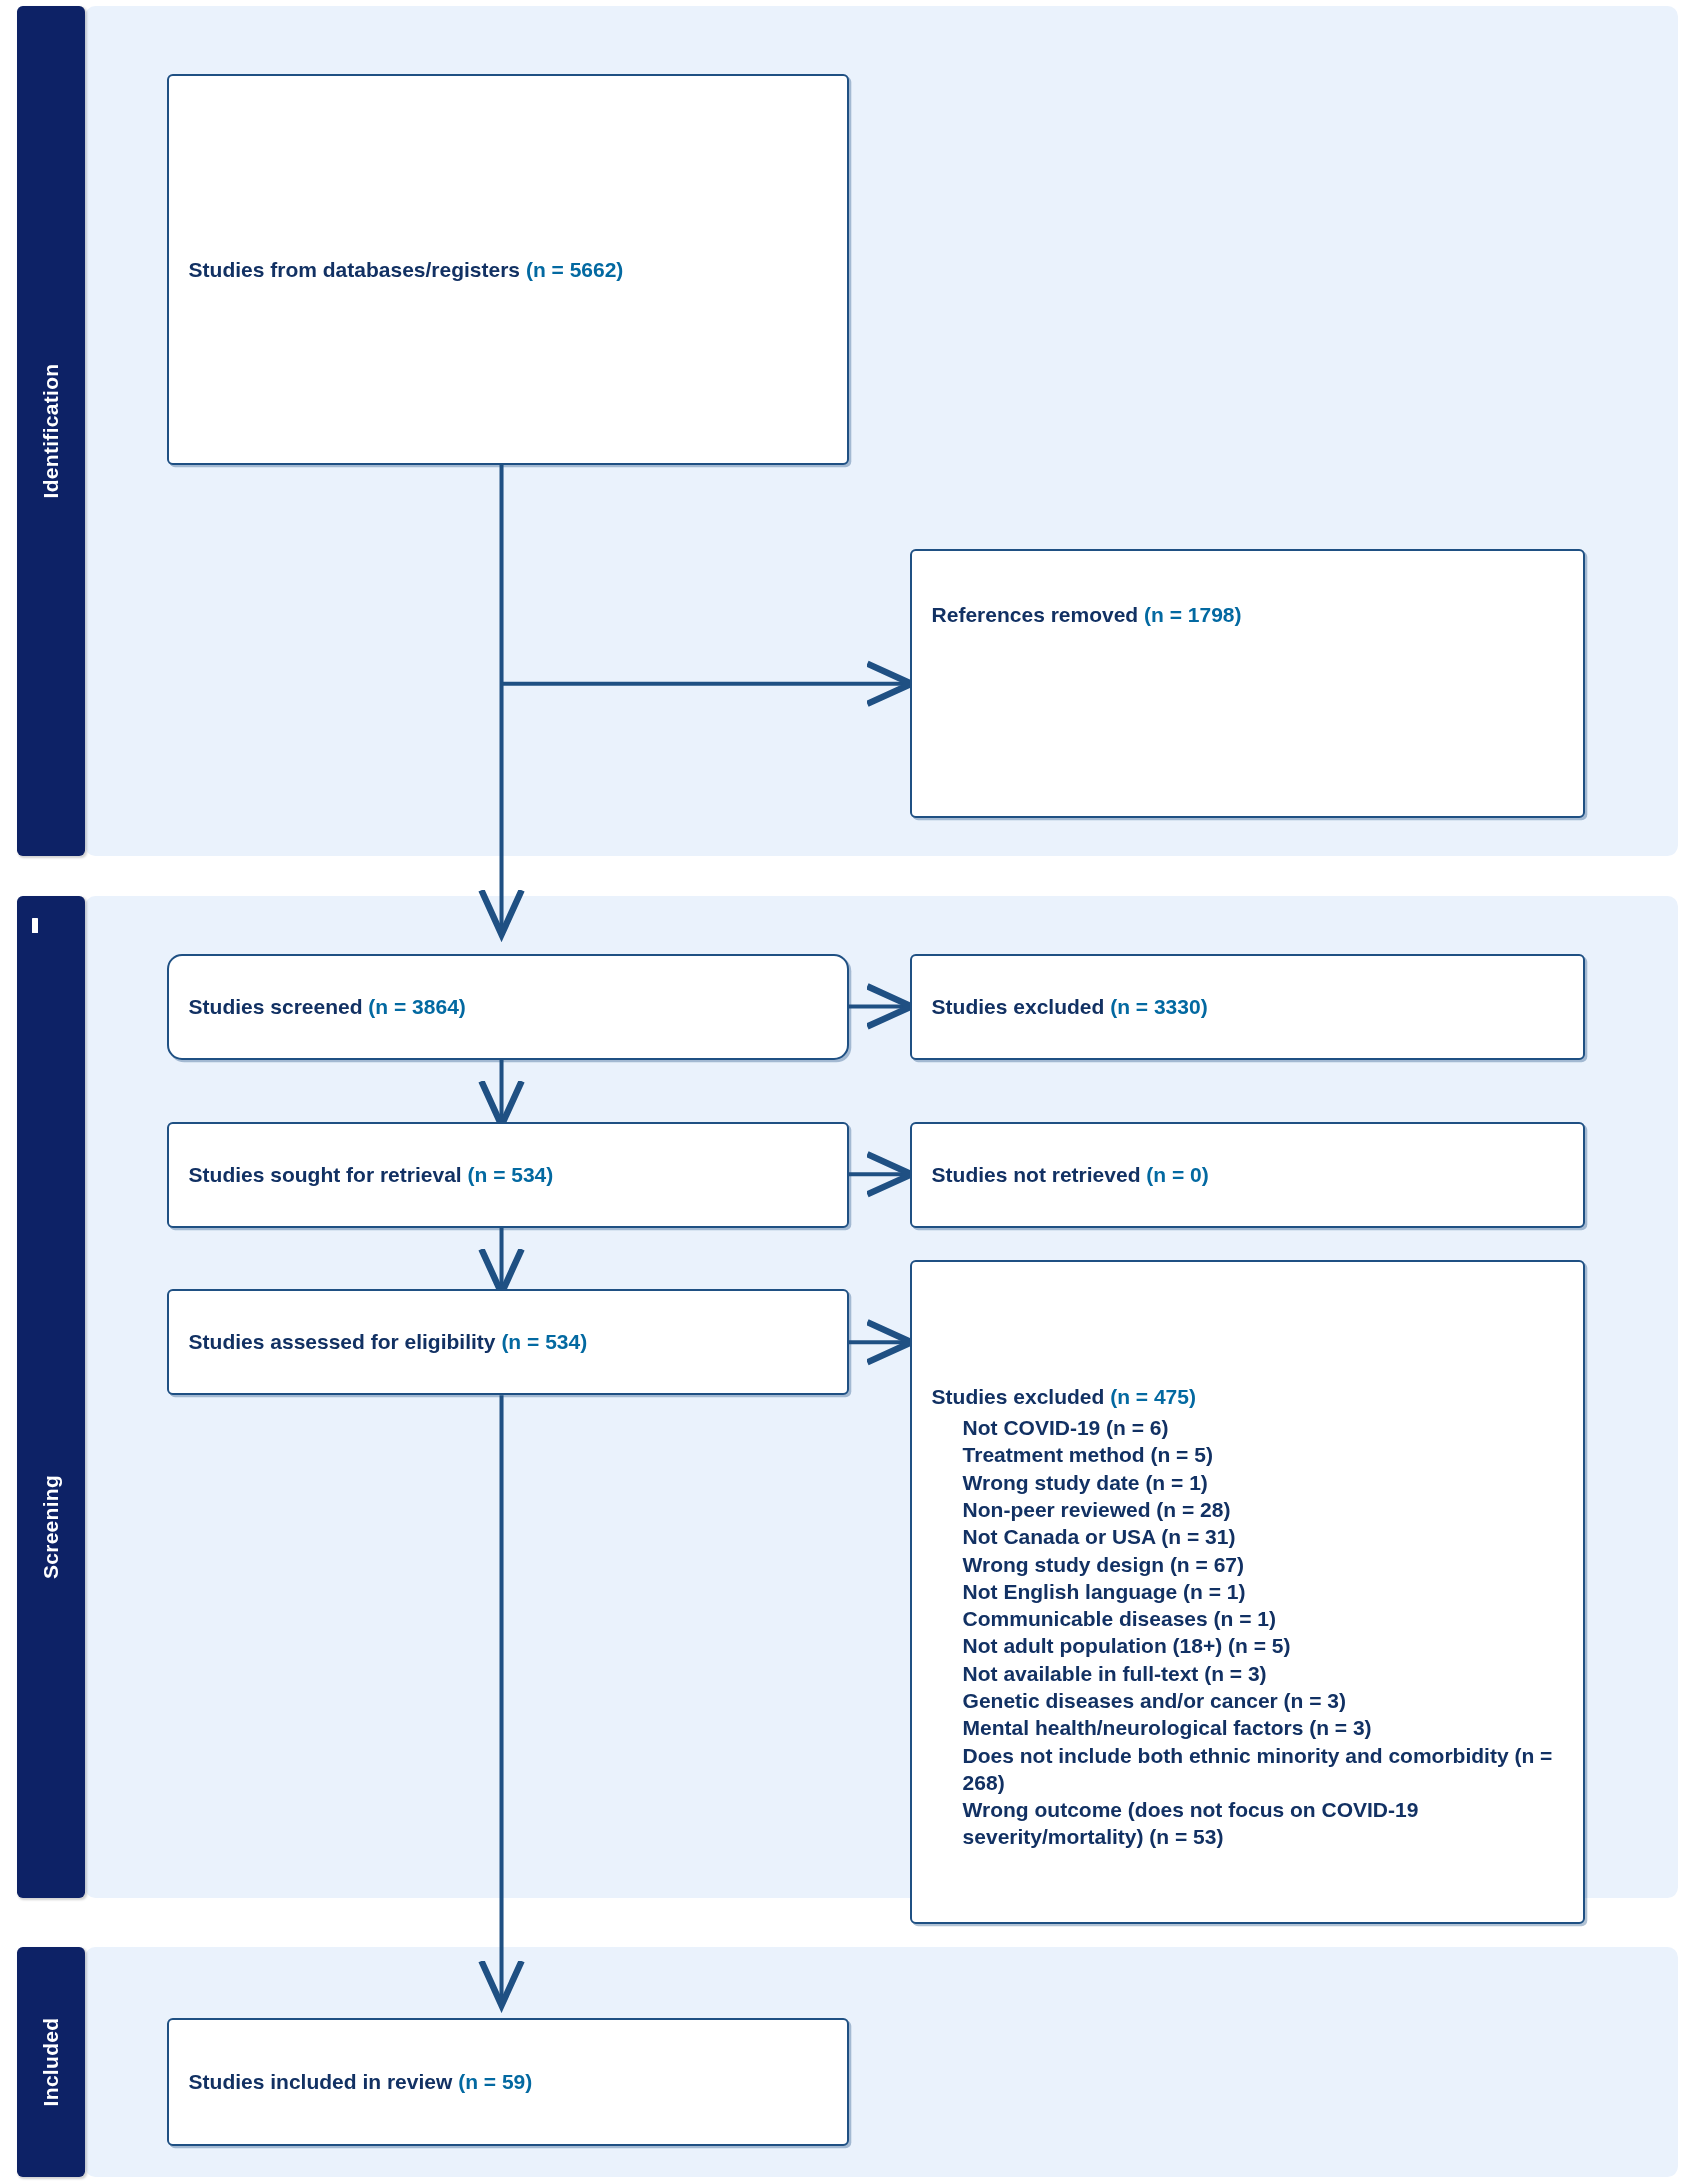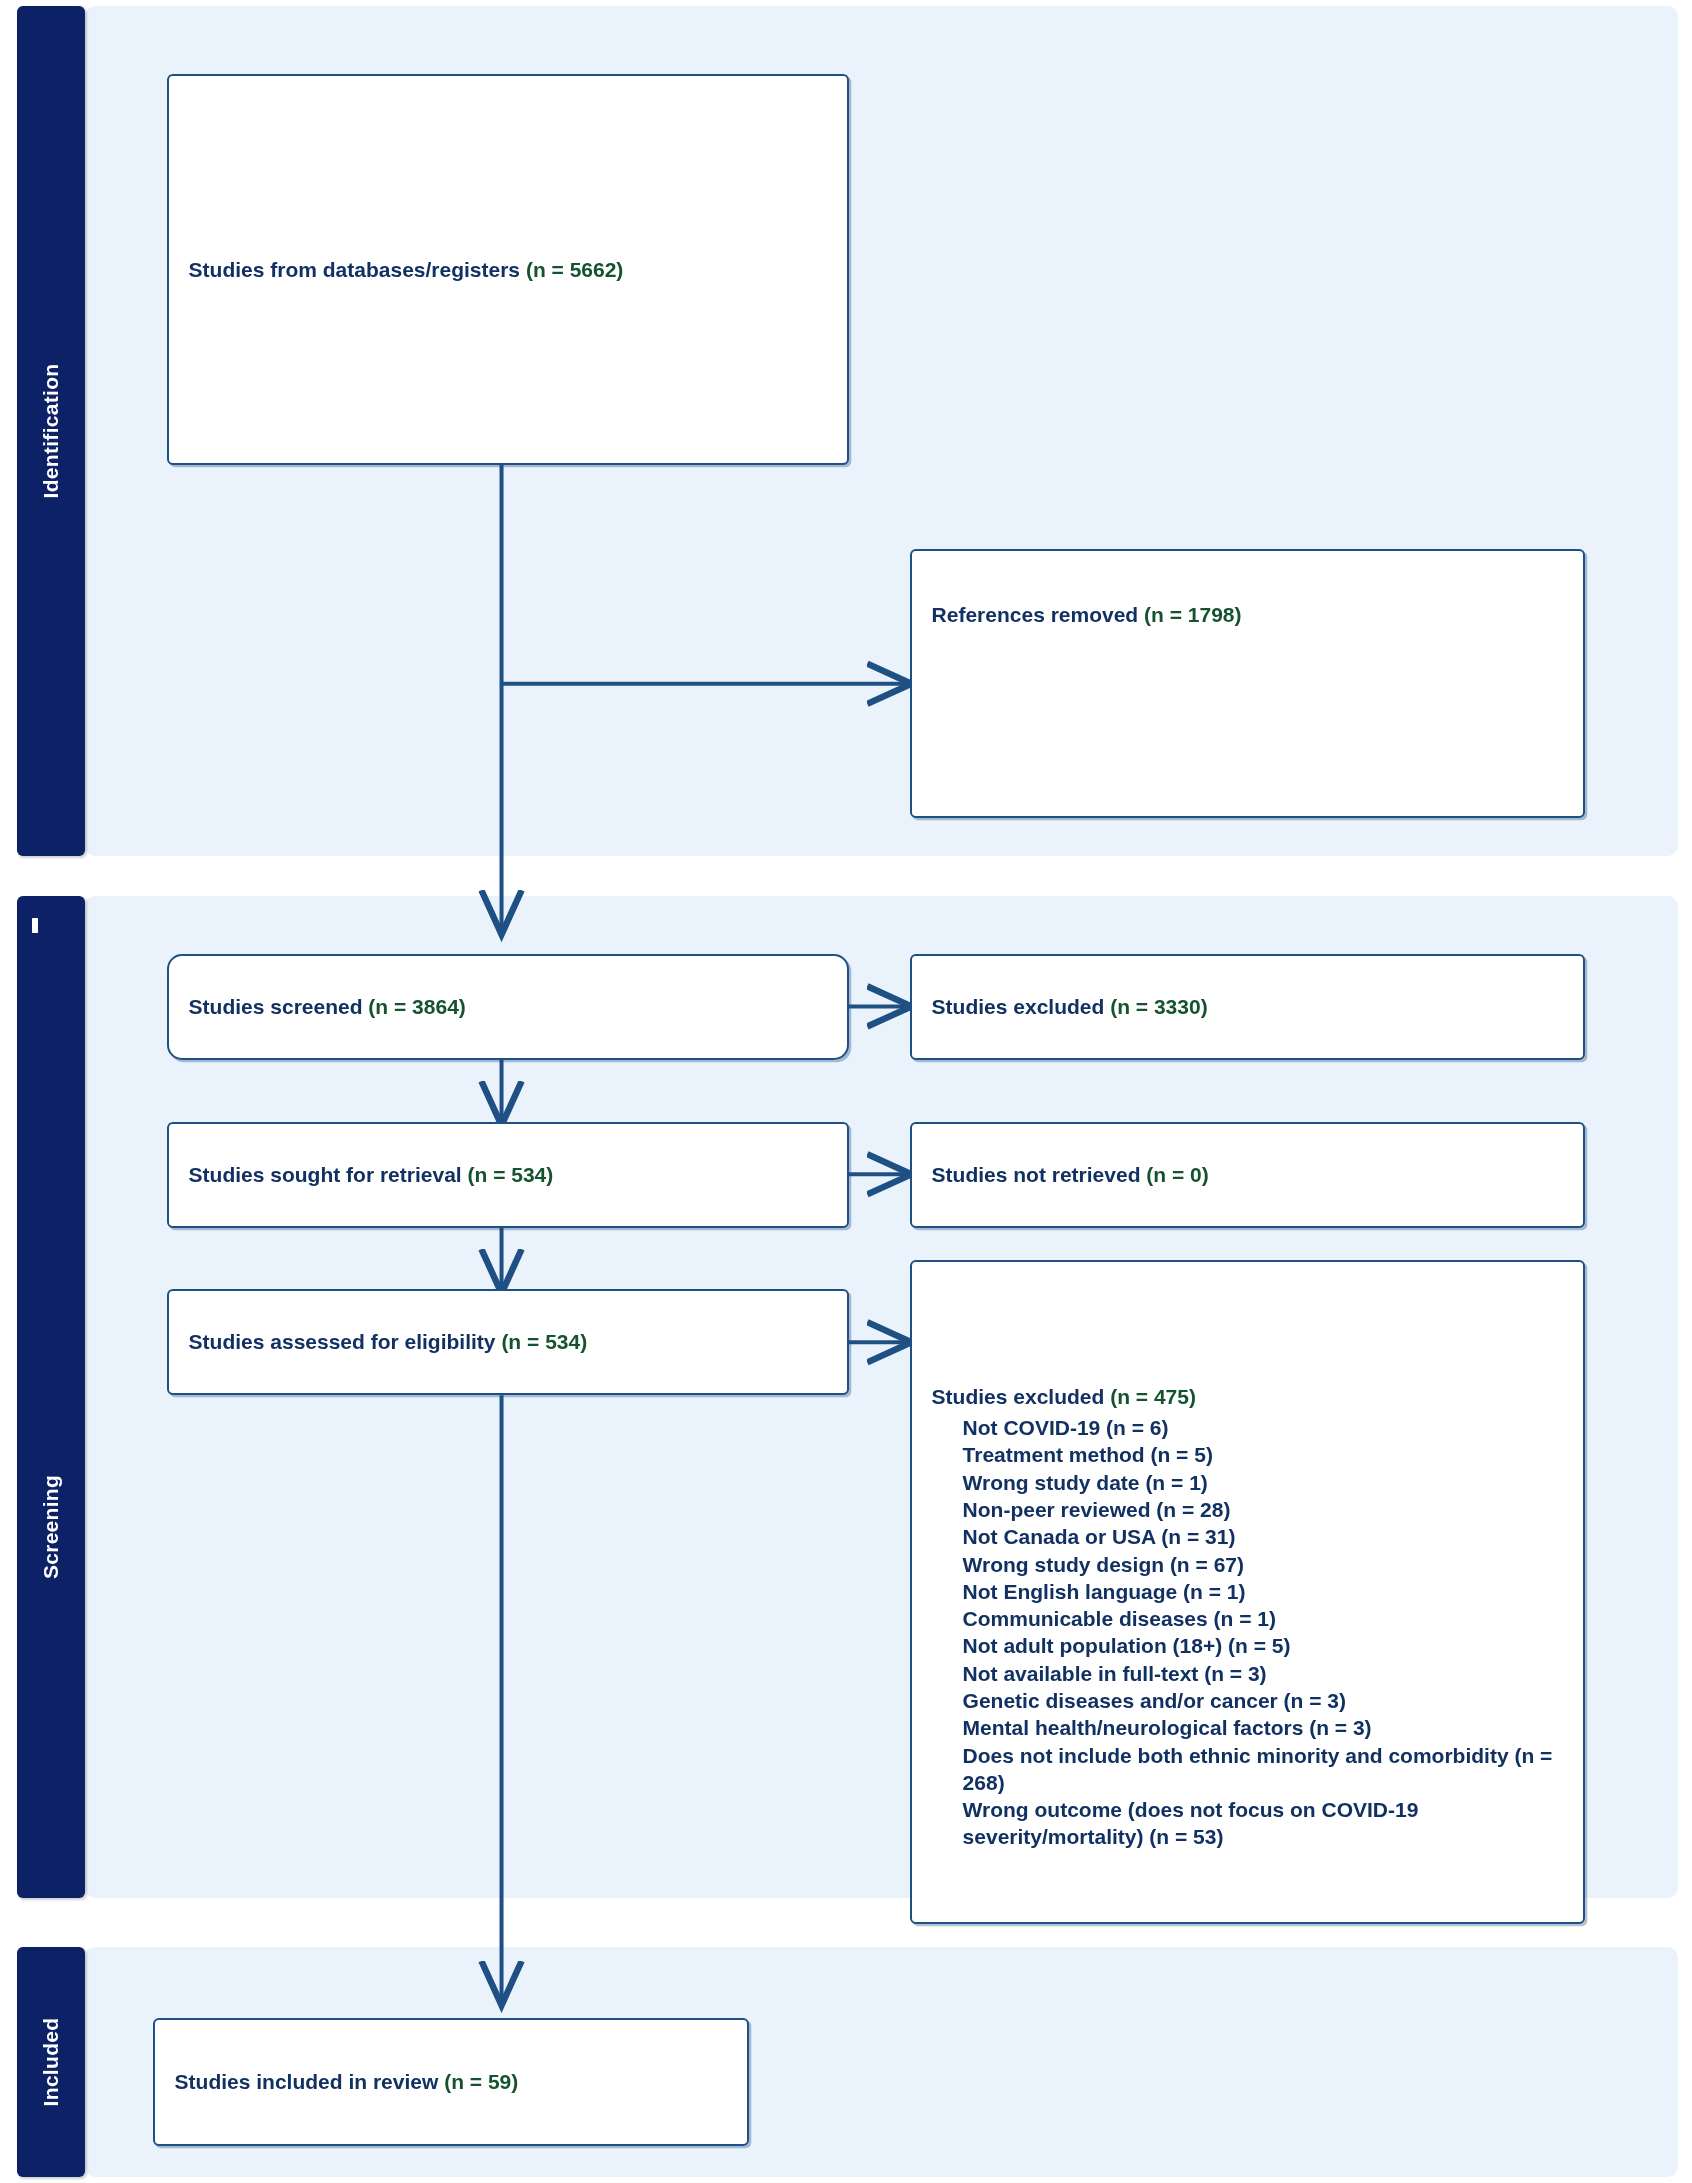--- a/index.html
+++ b/index.html
@@ -61,21 +61,21 @@
     padding:0 19.6px;
     width:100%;
     box-sizing:border-box;
   }
   .node-text{
     font-size:21px;
     line-height:1.30;
     color:#123163;
     font-weight:600;
   }
-  .count{color:#14532d;font-weight:bold;}
+  .count{color:#0369a1;font-weight:bold;}
 
   .node-list{
     list-style:none;
     margin:3.5px 0 0 0;
     padding:0 0 0 31px;
   }
   .node-list li{
     font-size:21px;
     line-height:1.30;
     color:#123163;
@@ -220,21 +220,21 @@
         <li>Not adult population (18+) (n = 5)</li>
         <li>Not available in full-text (n = 3)</li>
         <li>Genetic diseases and/or cancer (n = 3)</li>
         <li>Mental health/neurological factors (n = 3)</li>
         <li>Does not include both ethnic minority and comorbidity (n = 268)</li>
         <li>Wrong outcome (does not focus on COVID-19 severity/mortality) (n = 53)</li>
       </ul>
     </div>
   </div>
 
-  <div class="node" style="left:153px;top:2018px;width:596px;height:128px;">
+  <div class="node" style="left:167px;top:2018px;width:682px;height:128px;">
     <div class="node-inner">
       <div class="node-text">
         <span>Studies included in review </span><span class="count">(n = 59)</span>
       </div>
     </div>
   </div>
 
 </div>
 
 

